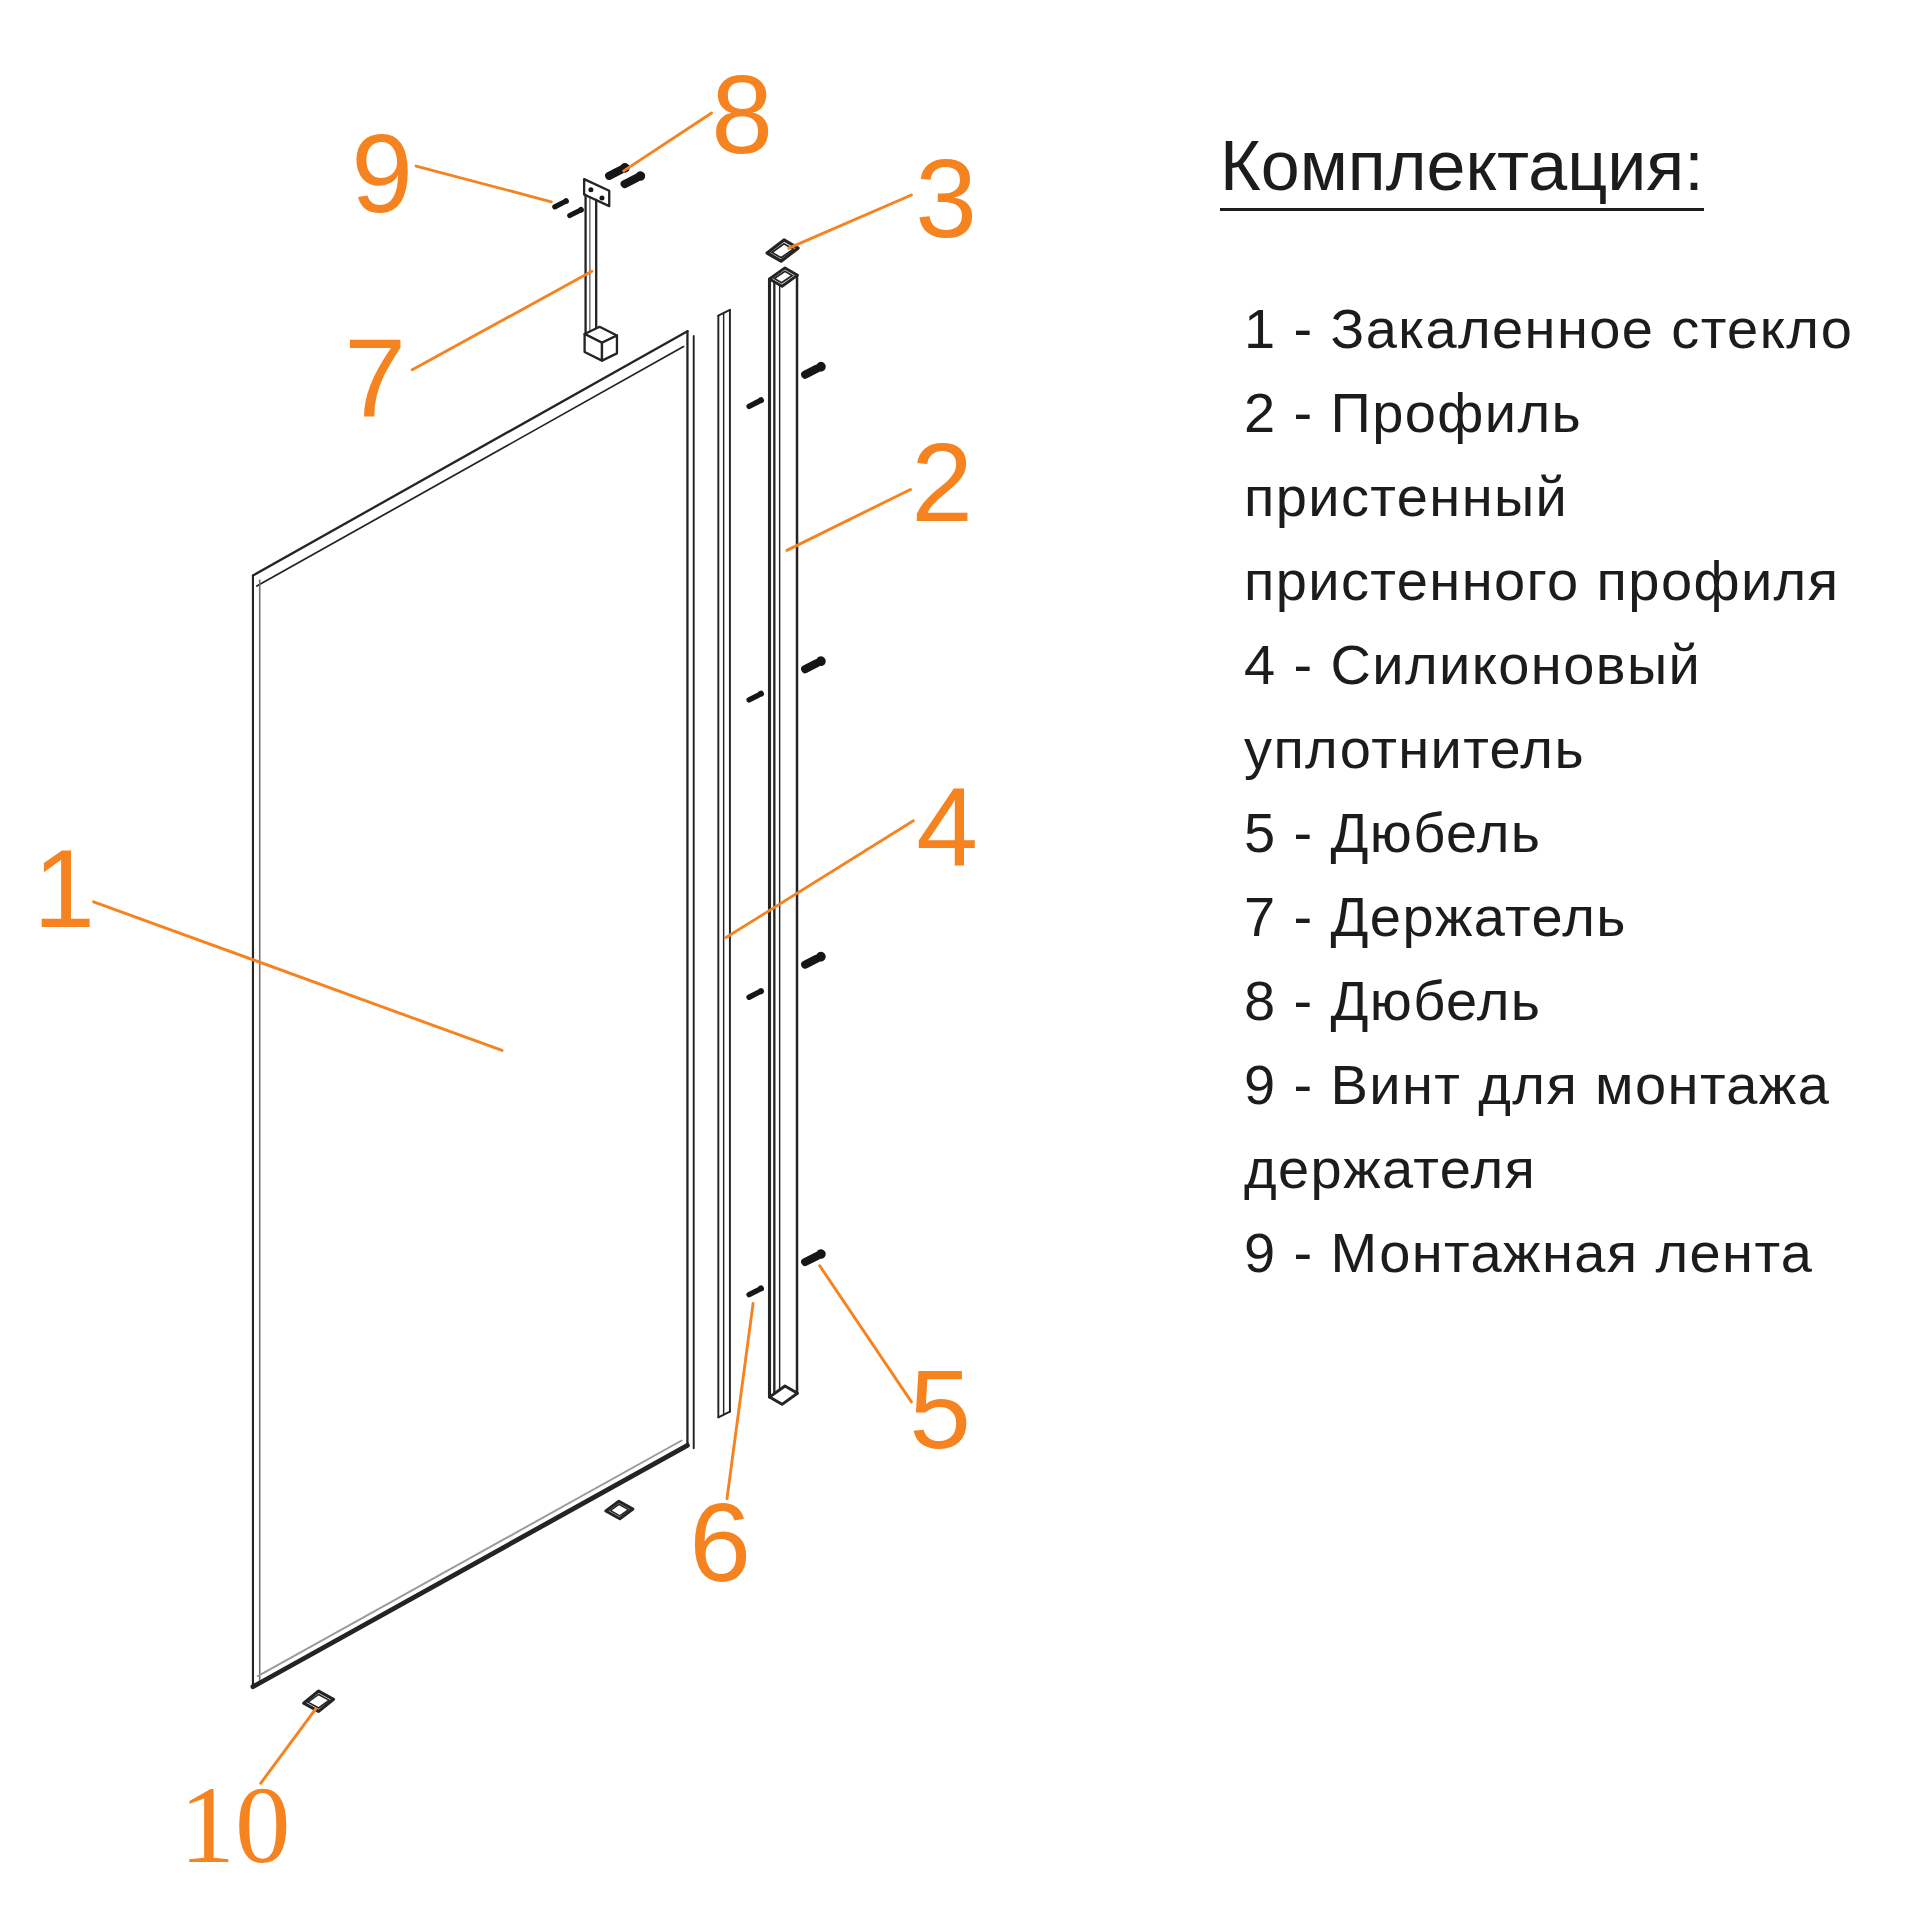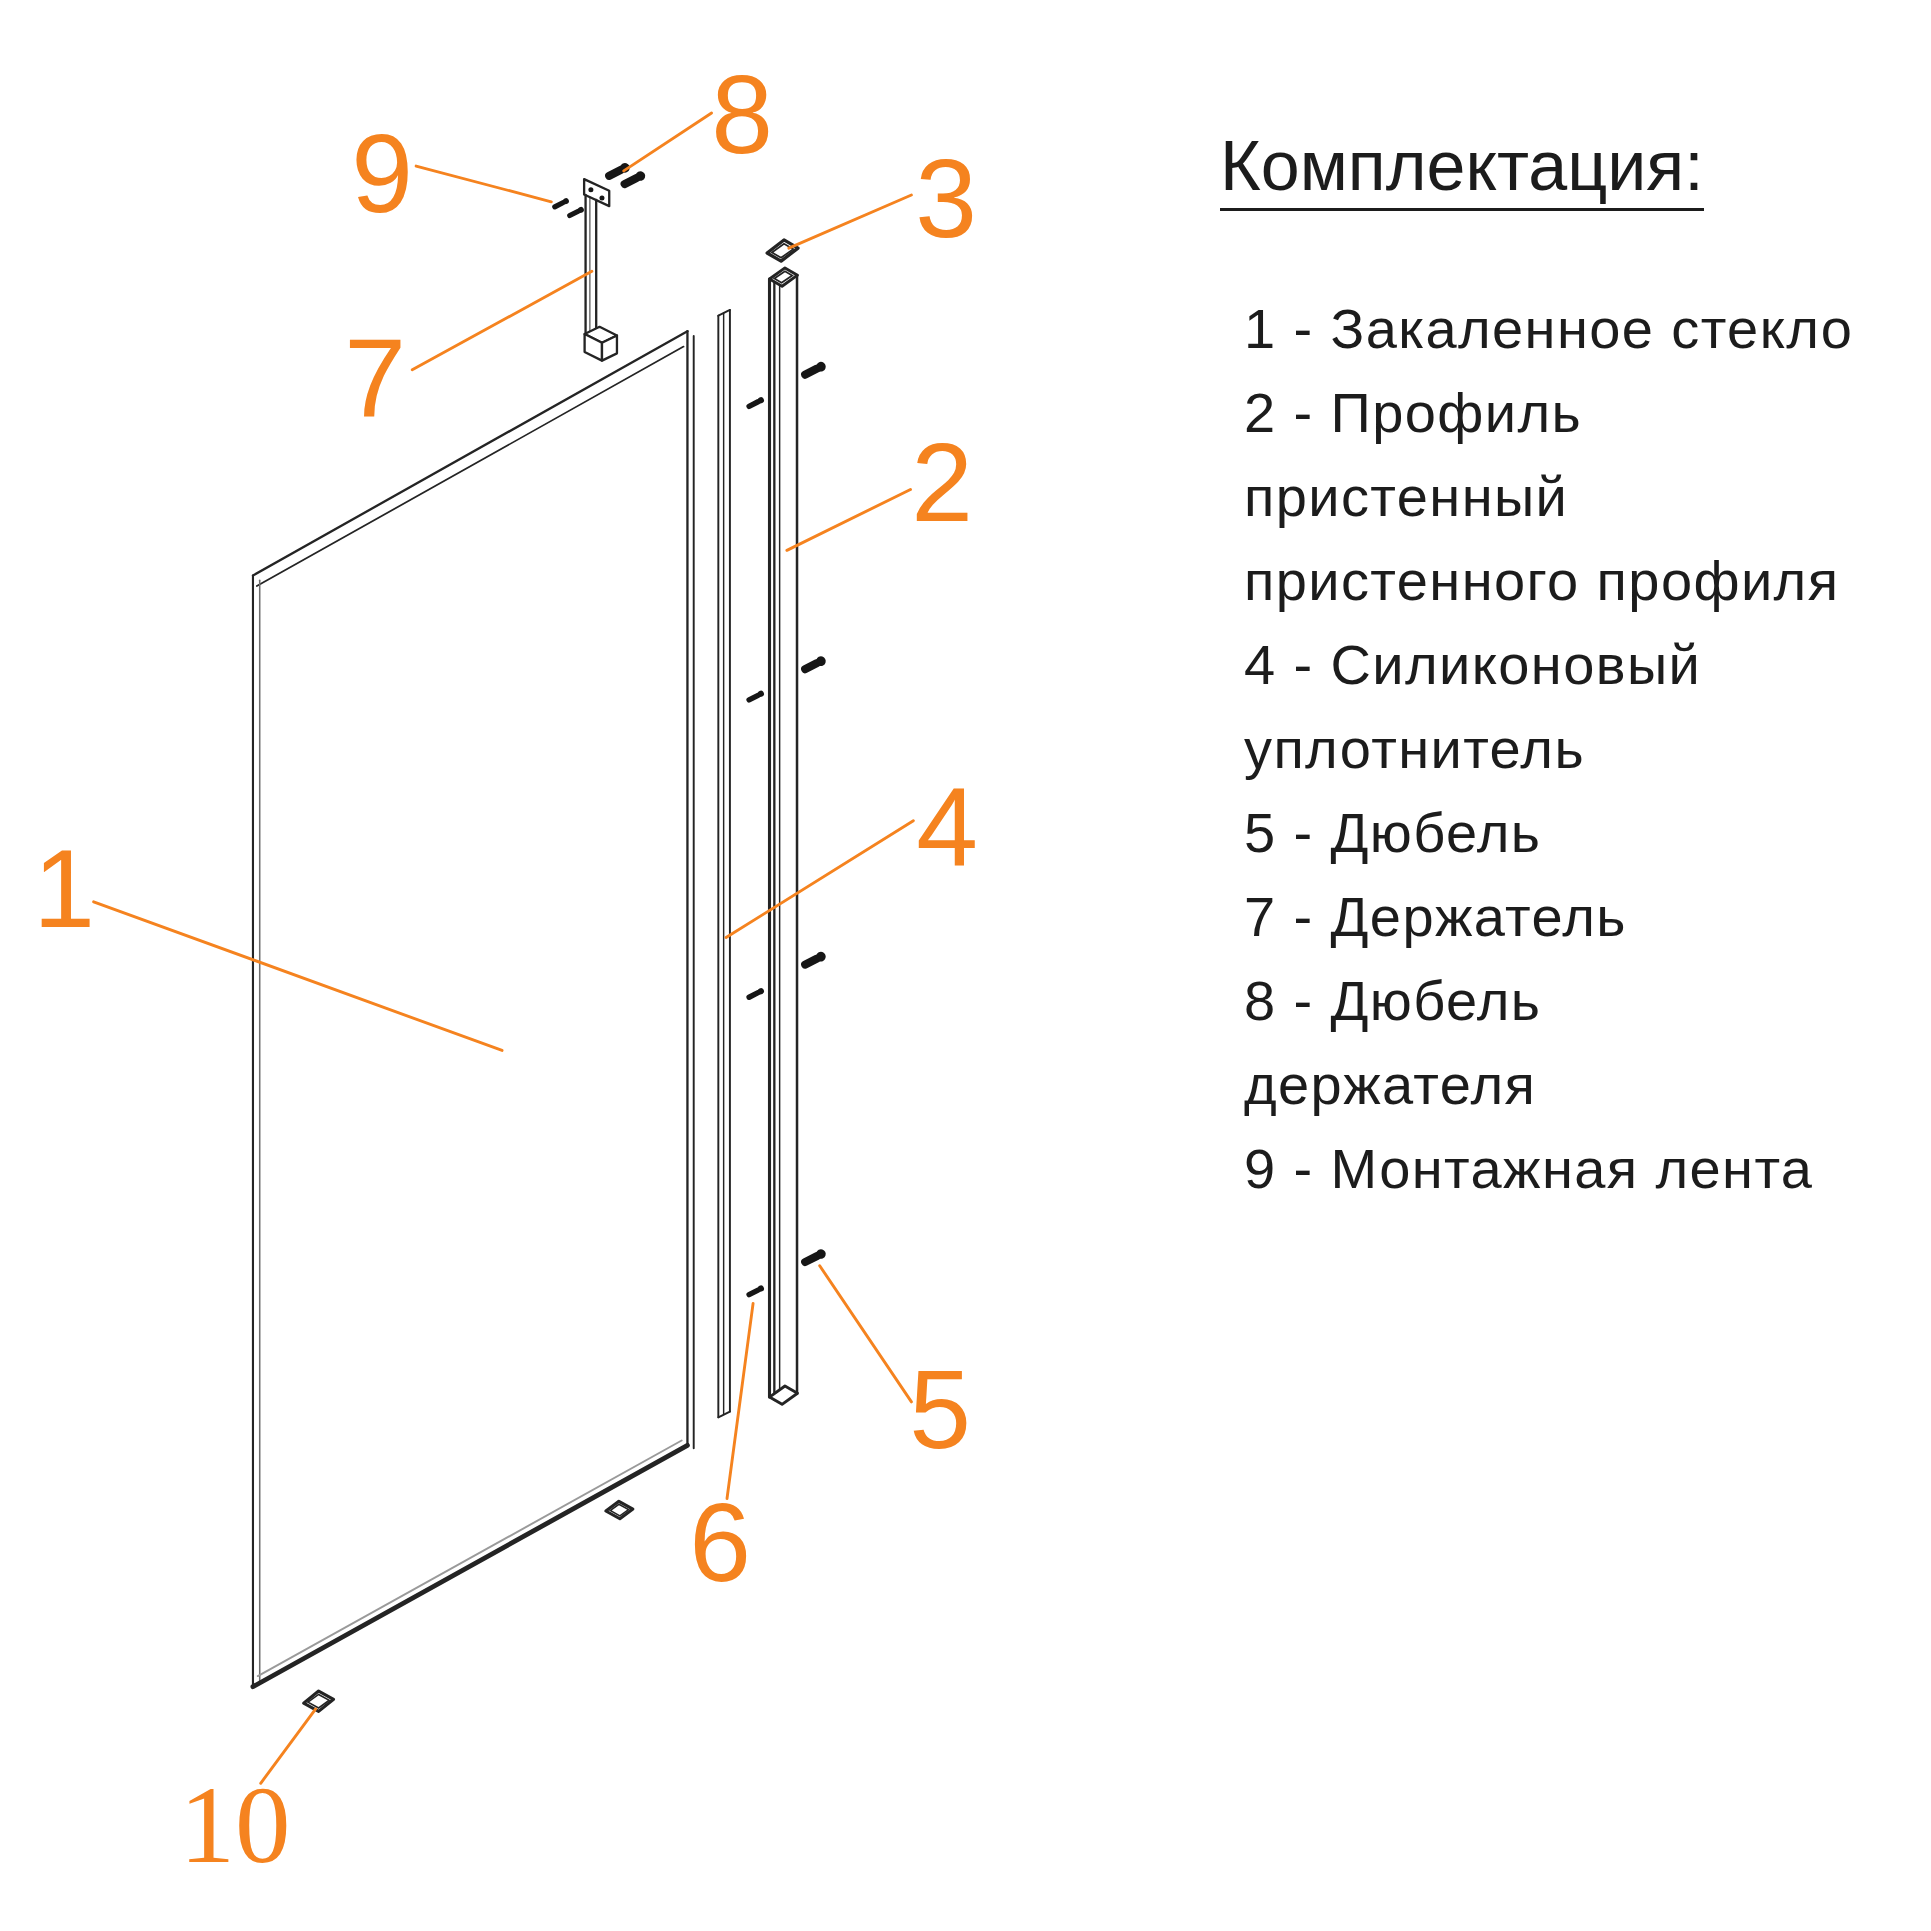--- a/index.html
+++ b/index.html
@@ -212,18 +212,19 @@
   <div class="legend-lines">
     <div class="legend-line">1 - Закаленное стекло</div>
     <div class="legend-line">2 - Профиль</div>
     <div class="legend-line">пристенный</div>
     <div class="legend-line">пристенного профиля</div>
     <div class="legend-line">4 - Силиконовый</div>
     <div class="legend-line">уплотнитель</div>
     <div class="legend-line">5 - Дюбель</div>
     <div class="legend-line">7 - Держатель</div>
     <div class="legend-line">8 - Дюбель</div>
+    <div class="legend-line">9 - Винт для монтажа</div>
     <div class="legend-line">держателя</div>
     <div class="legend-line">9 - Монтажная лента</div>
   </div>
 
 </div>
 
 
 </body></html>

